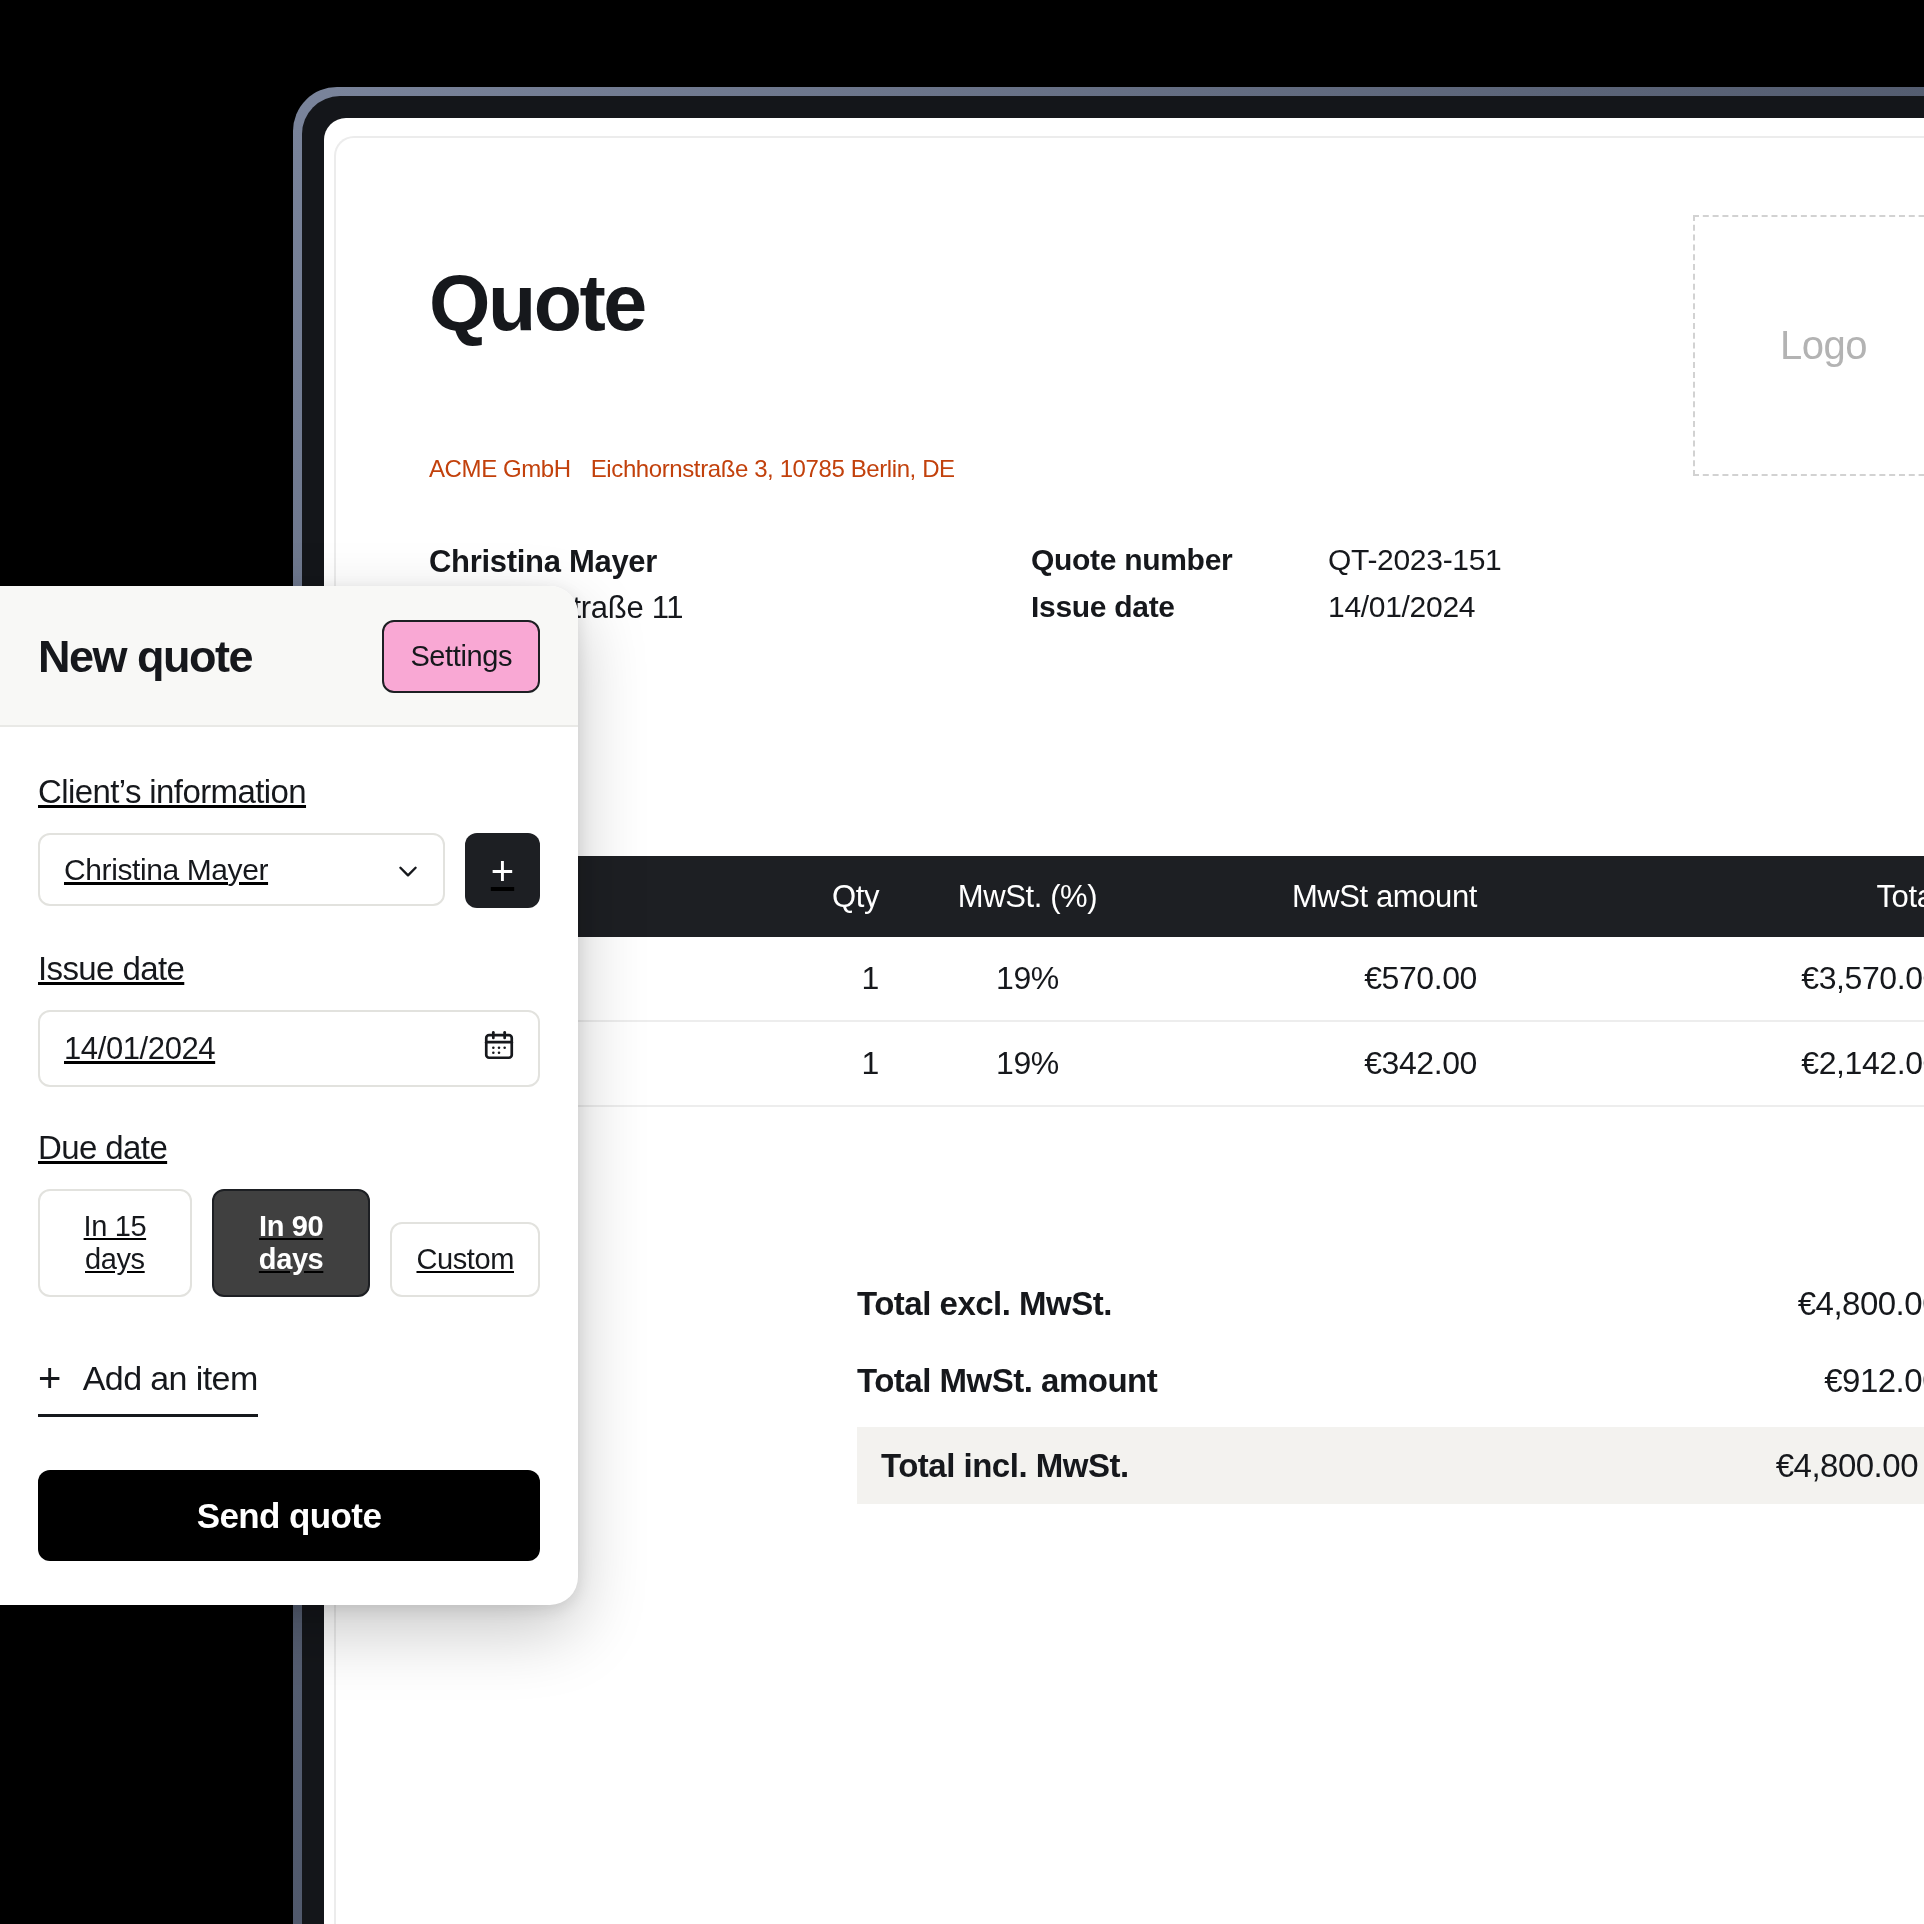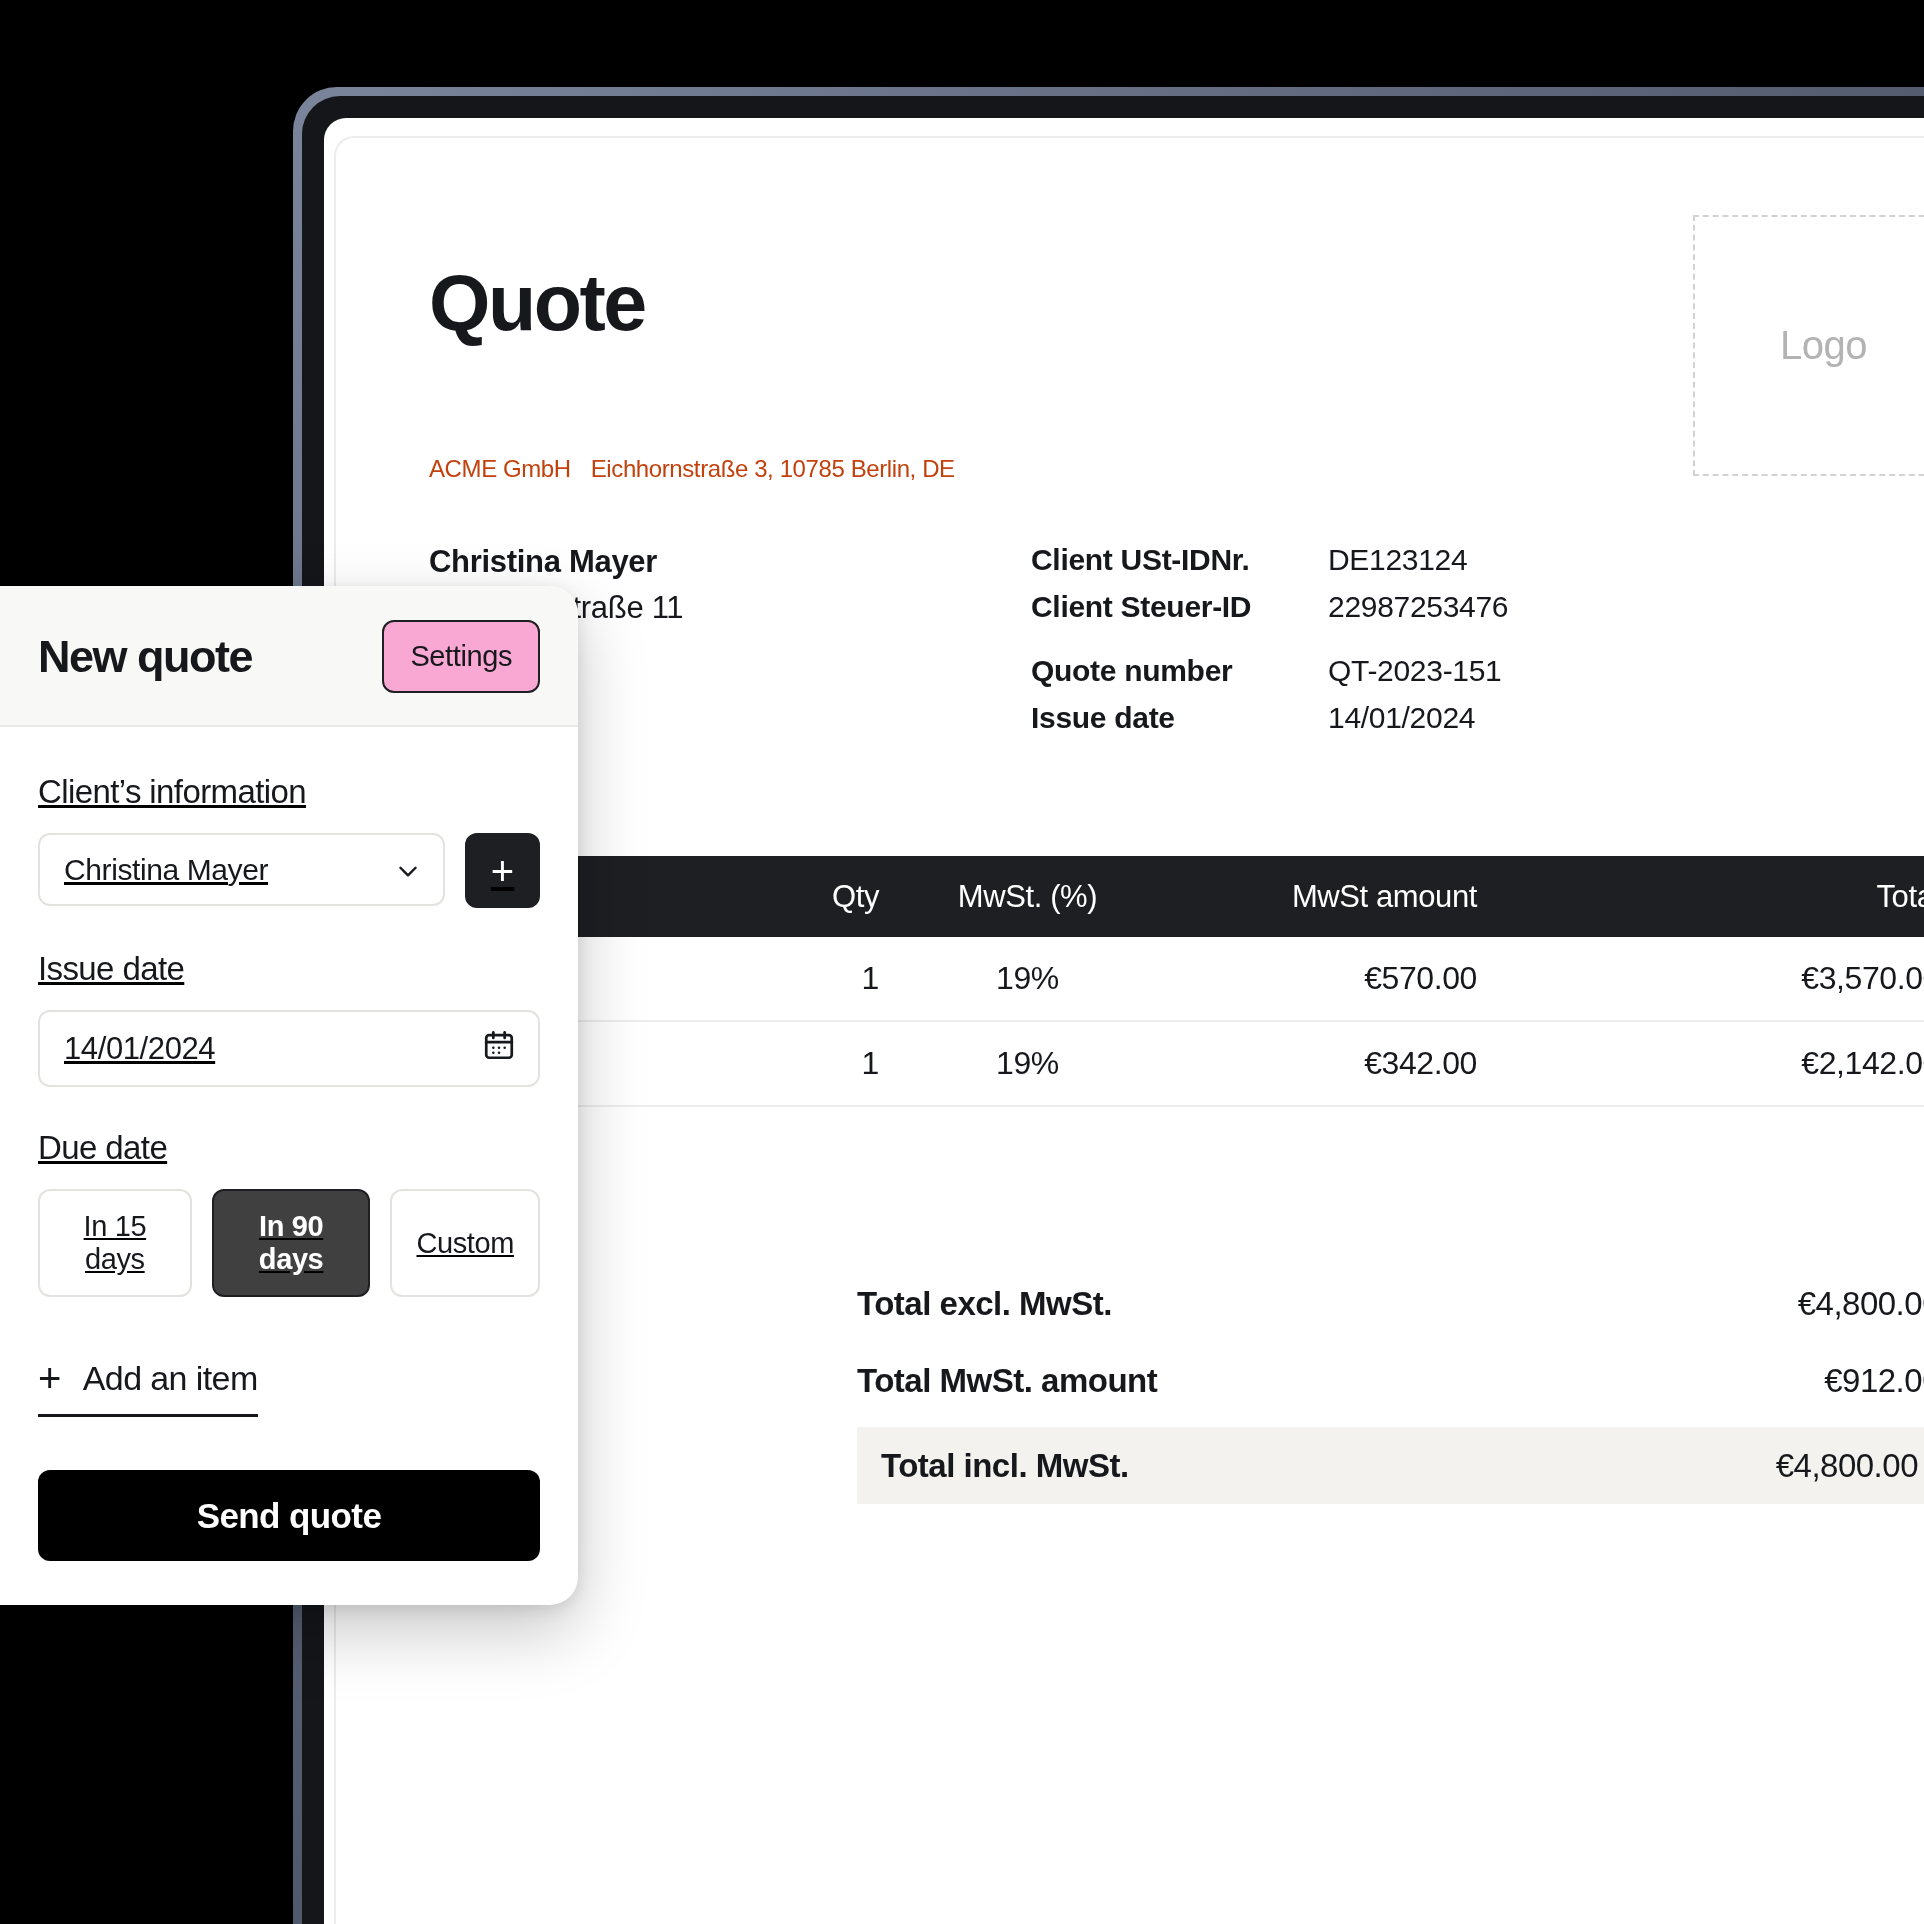--- a/index.html
+++ b/index.html
@@ -234,21 +234,21 @@
     border: 2px solid #e2e2de;
     border-radius: 12px;
     height: 77px;
     display: flex; align-items: center; justify-content: space-between;
     padding: 0 22px 0 24px;
     font-size: 31px; color: #16181c; letter-spacing: -0.4px;
     background: #ffffff;
     cursor: text;
   }
 
-  .seg-group { display: flex; gap: 20px; }
+  .seg-group { display: flex; gap: 20px; align-items: flex-end; }
   .seg {
     border: 2px solid #e2e2de;
     background: #ffffff;
     border-radius: 12px;
     padding: 19px 24px;
     font-size: 29px;
     color: #16181c;
     letter-spacing: -0.4px;
     cursor: pointer;
     font-family: "Liberation Sans", sans-serif;
@@ -307,30 +307,20 @@
               <span>ACME GmbH</span><span class="gap"></span><span>Eichhornstraße 3, 10785 Berlin, DE</span>
             </div>
 
             <div id="client-block">
               <div class="cname">Christina Mayer</div>
               <div>Theatinerstraße 11</div>
               <div>en</div>
             </div>
 
             <div id="meta-block">
-              <div class="meta-group">
-                <div class="meta-row">
-                  <span class="meta-label">Client USt-IDNr.</span>
-                  <span class="meta-value">DE123124</span>
-                </div>
-                <div class="meta-row">
-                  <span class="meta-label">Client Steuer-ID</span>
-                  <span class="meta-value">22987253476</span>
-                </div>
-              </div>
               <div class="meta-group">
                 <div class="meta-row">
                   <span class="meta-label">Quote number</span>
                   <span class="meta-value">QT-2023-151</span>
                 </div>
                 <div class="meta-row">
                   <span class="meta-label">Issue date</span>
                   <span class="meta-value">14/01/2024</span>
                 </div>
               </div>

